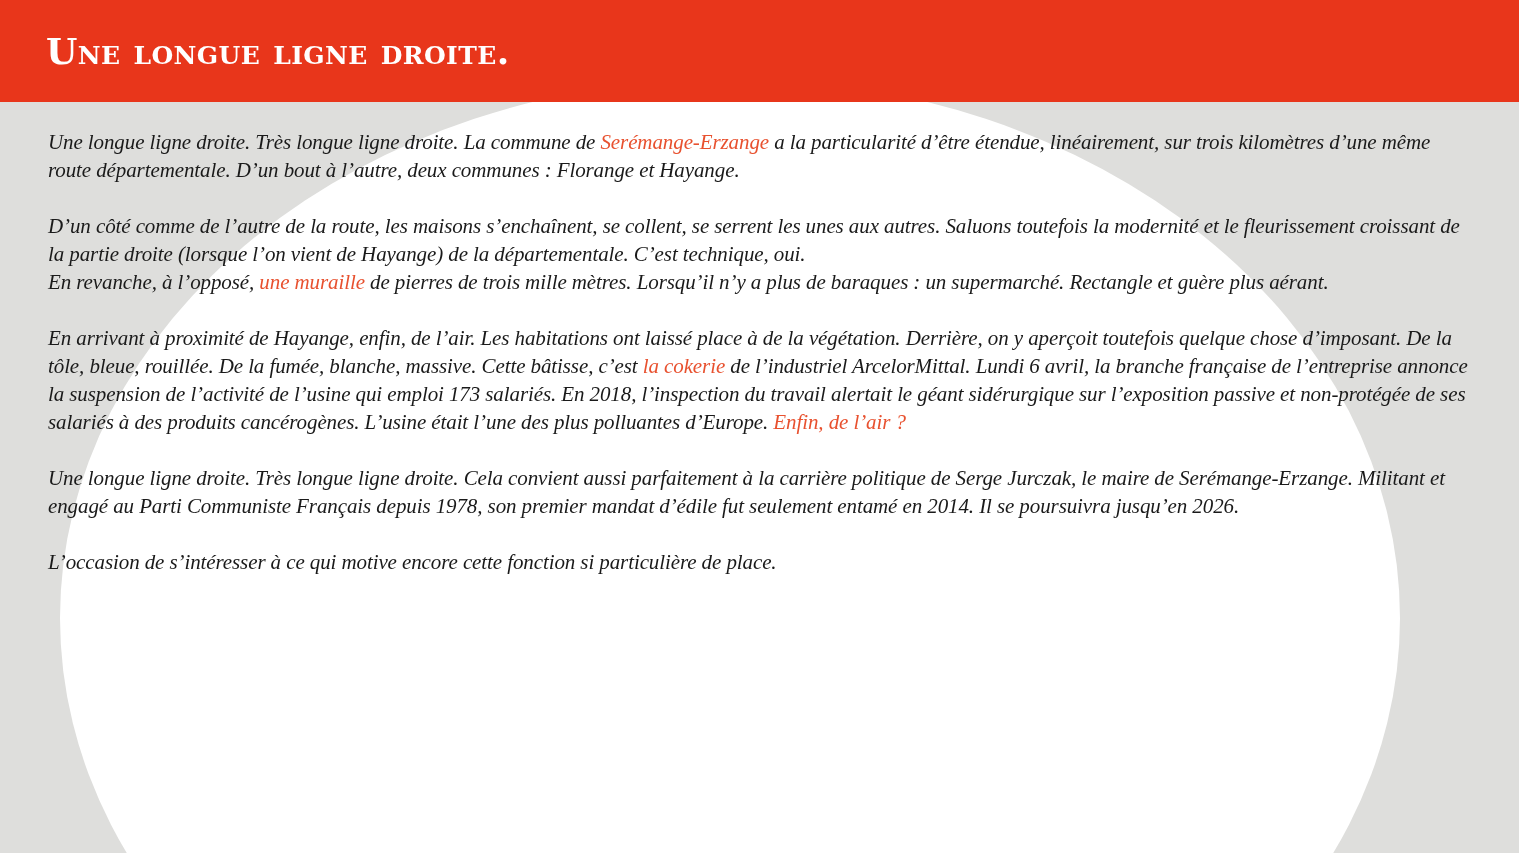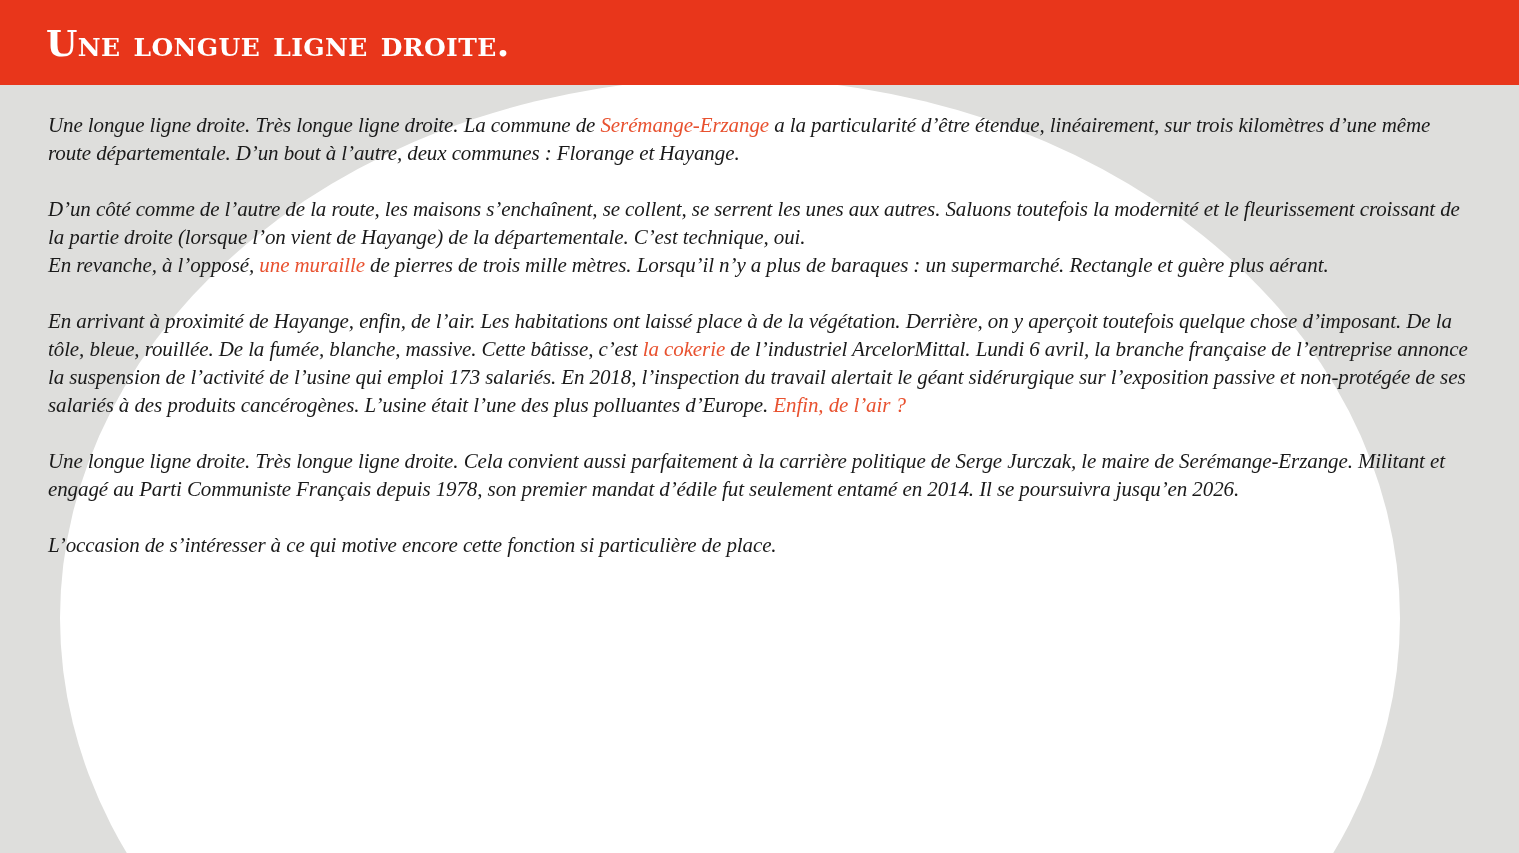--- a/index.html
+++ b/index.html
@@ -21,21 +21,21 @@
     top: 78px;
     width: 1340px;
     height: 1080px;
     background: #ffffff;
     border-radius: 50% / 50%;
     z-index: 0;
   }
   #page-header {
     position: relative;
     z-index: 2;
-    height: 85px;
+    height: 102px;
     background: #e8361b;
     display: flex;
     align-items: center;
     padding-left: 46px;
     box-sizing: border-box;
   }
   #page-header .title {
     color: #ffffff;
     font-family: "DejaVu Serif", serif;
     font-weight: bold;

